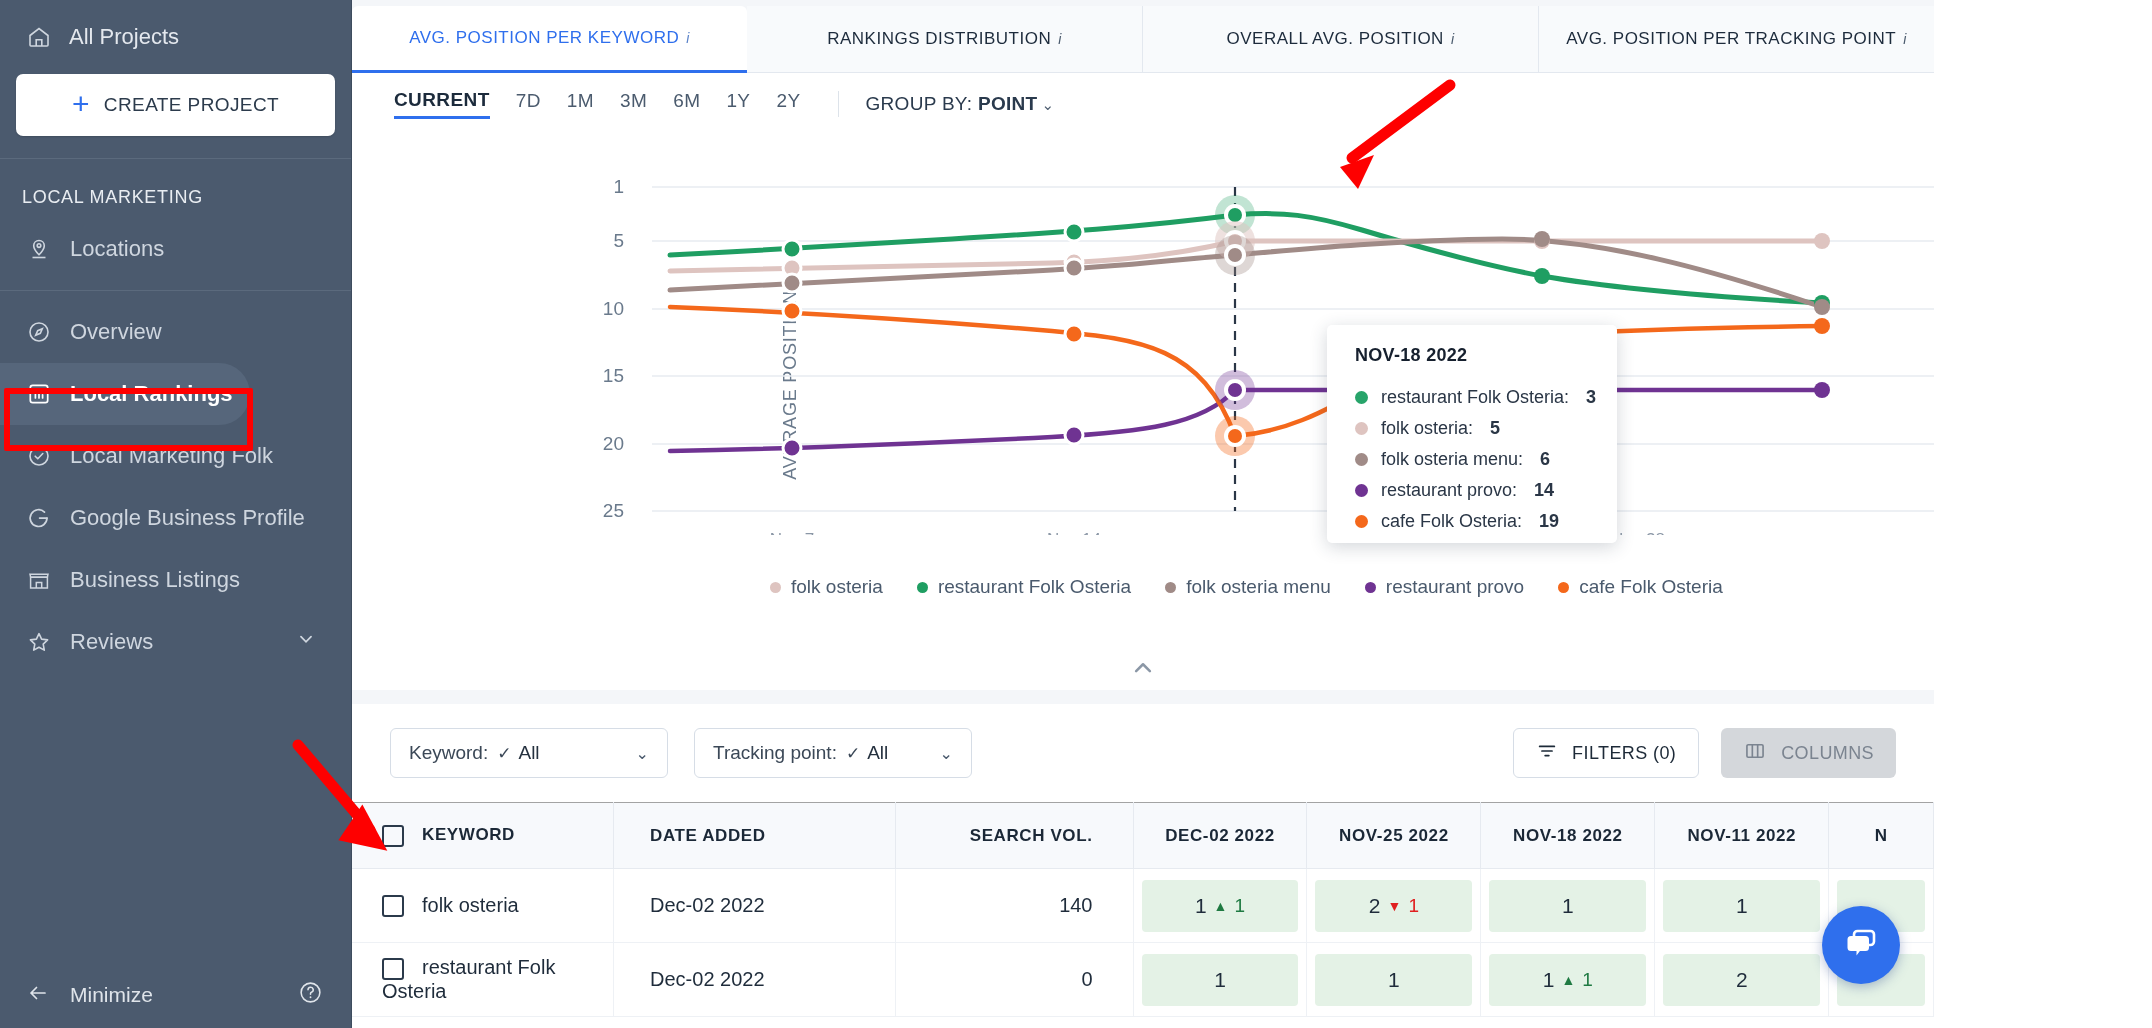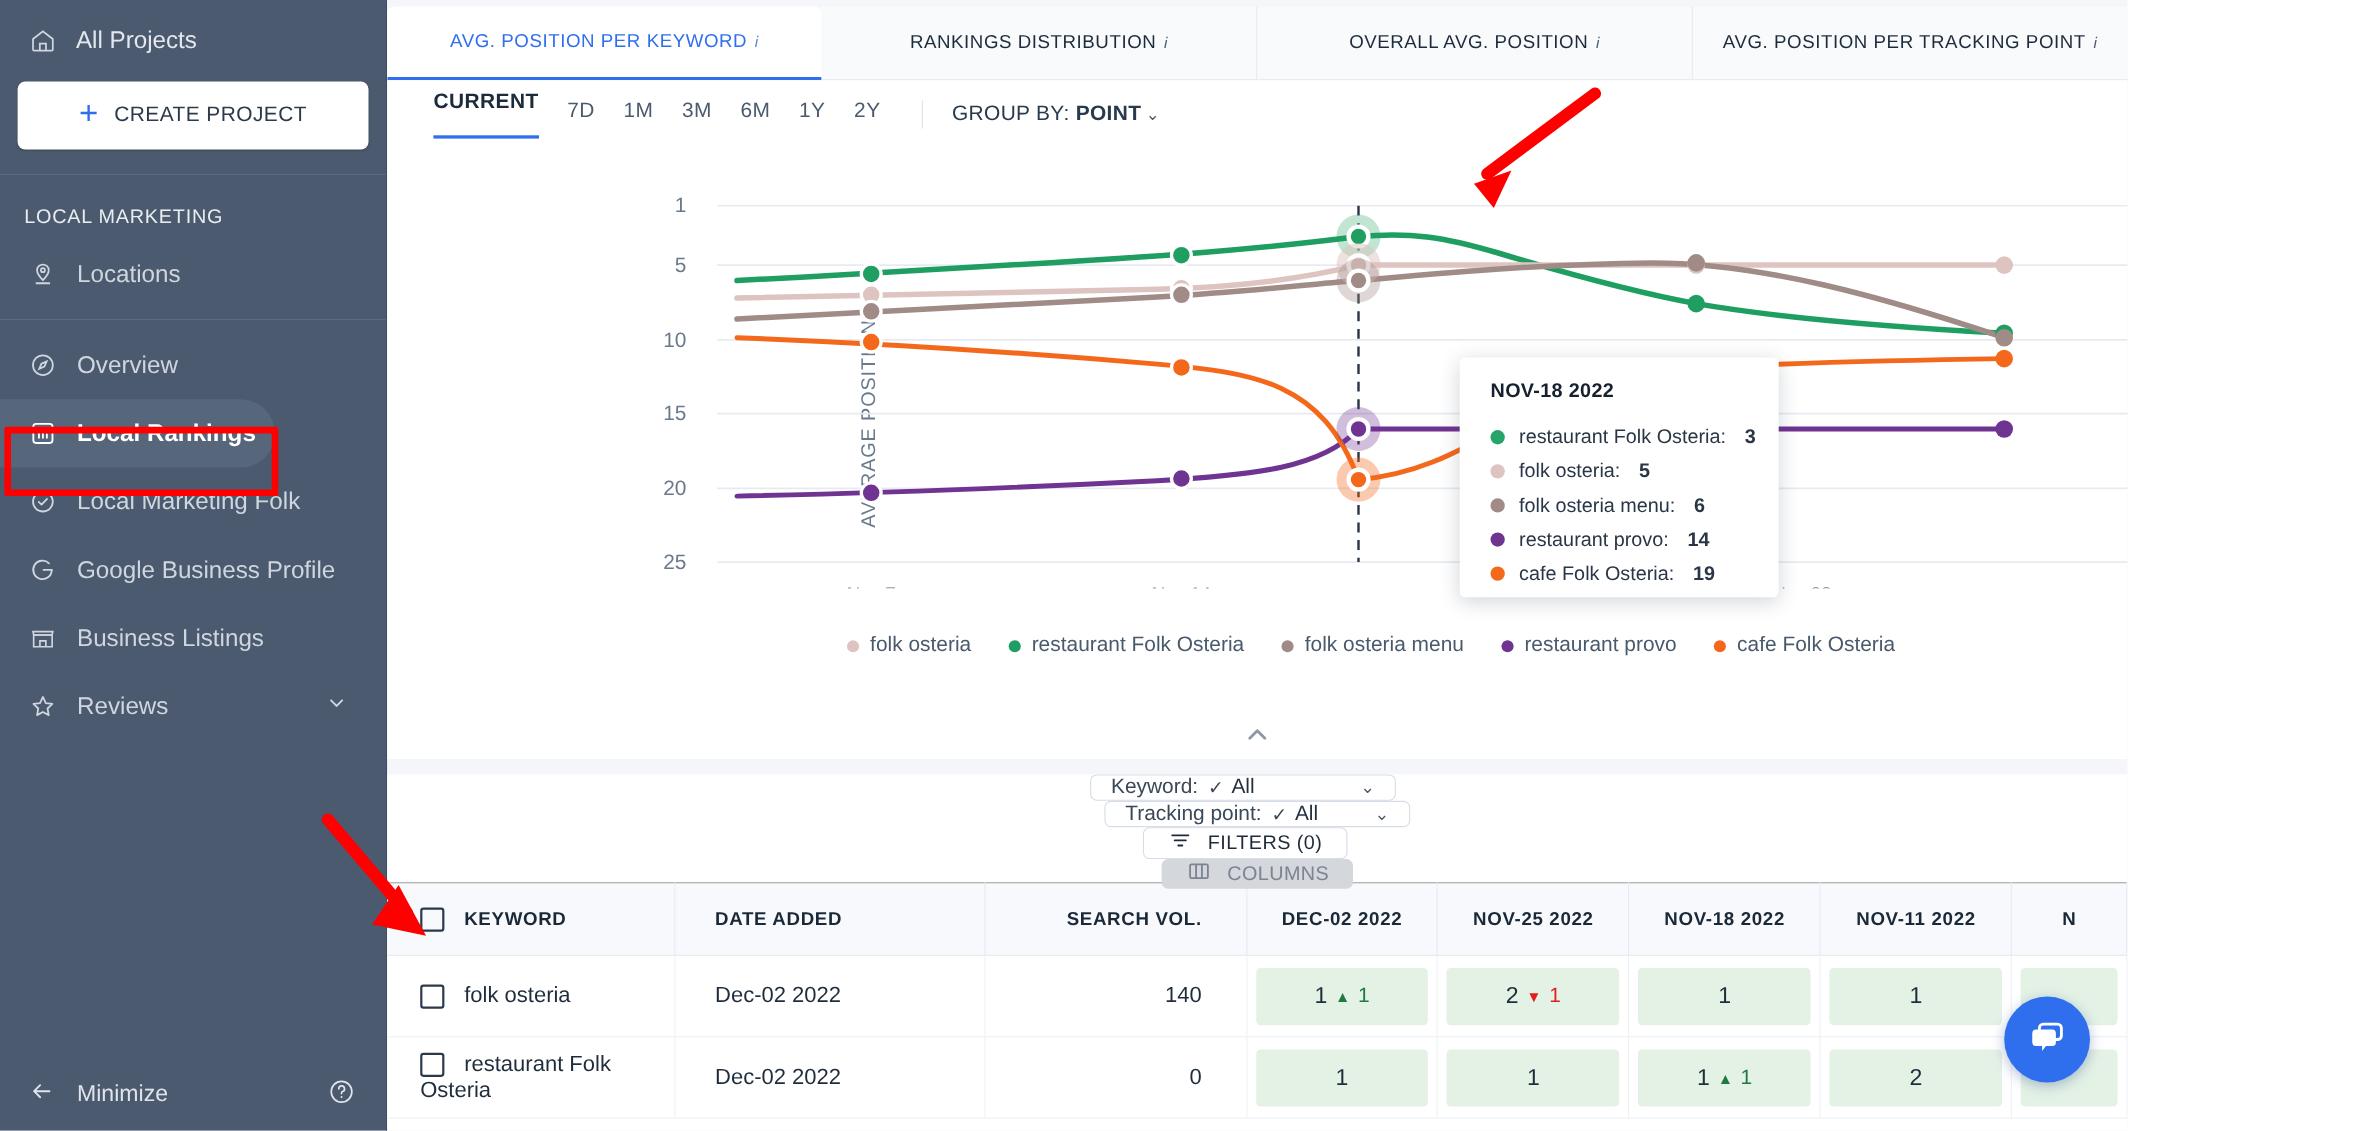--- a/index.html
+++ b/index.html
@@ -86,21 +86,21 @@
   .tab:not(.active) .sup { color: #4a5a6d; }
 
   .panel { background: #ffffff; height: 617px; position: relative; }
 
   
   .rangerow { display: flex; align-items: center; height: 62px; padding-left: 42px; gap: 0; }
   .range {
     font-size: 19px; color: #4b5b6e; margin-right: 26px; cursor: pointer;
     letter-spacing: .4px; padding-bottom: 6px;
   }
-  .range.active { color: #1c2b3c; border-bottom: 3px solid #2f6fed; font-weight: bold; padding-bottom: 19px; }
+  .range.active { color: #1c2b3c; border-bottom: 3px solid #2f6fed; font-weight: bold; padding-bottom: 5px; }
   .vdiv { width: 1px; height: 26px; background: #dde3ea; margin: 0 26px 0 12px; }
   .groupby { font-size: 19px; color: #2a3a4d; cursor: pointer; letter-spacing: .3px; }
   .groupby .val { font-weight: bold; }
   .groupby .caret { font-size: 15px; margin-left: 4px; color: #4b5b6e; }
 
   
   .chartwrap { position: relative; height: 430px; }
   .ylabel {
     position: absolute; left: 438px; top: 250px;
     transform: rotate(-90deg) translate(-50%,-50%); transform-origin: left top;
@@ -128,21 +128,21 @@
   .lg { display: flex; align-items: center; gap: 10px; cursor: pointer; }
   .lg .dot { width: 11px; height: 11px; border-radius: 50%; }
 
   .collapse {
     position: absolute; left: 0; right: 0; bottom: 0; height: 44px;
     display: flex; align-items: center; justify-content: center; cursor: pointer;
   }
 
   
   .tablearea { background: #ffffff; margin-top: 14px; height: 397px; position: relative; }
-  .ctrlrow { display: flex; align-items: center; height: 98px; padding: 0 38px 0 38px; flex-direction: column; }
+  .ctrlrow { display: flex; align-items: center; height: 98px; padding: 0 38px 0 38px; }
   .select {
     height: 50px; border: 1px solid #d6dde6; border-radius: 6px; background: #fff;
     display: flex; align-items: center; padding: 0 18px; font-size: 19px; color: #25313f;
     cursor: pointer; position: relative;
   }
   .select.keyword { width: 278px; margin-right: 26px; }
   .select.tracking { width: 278px; }
   .select .lbl2 { color: #3b4857; }
   .select .chk { margin: 0 7px 0 9px; color: #3b4857; font-size: 17px; }
   .select .caret2 { margin-left: auto; color: #4b5b6e; font-size: 16px; }

